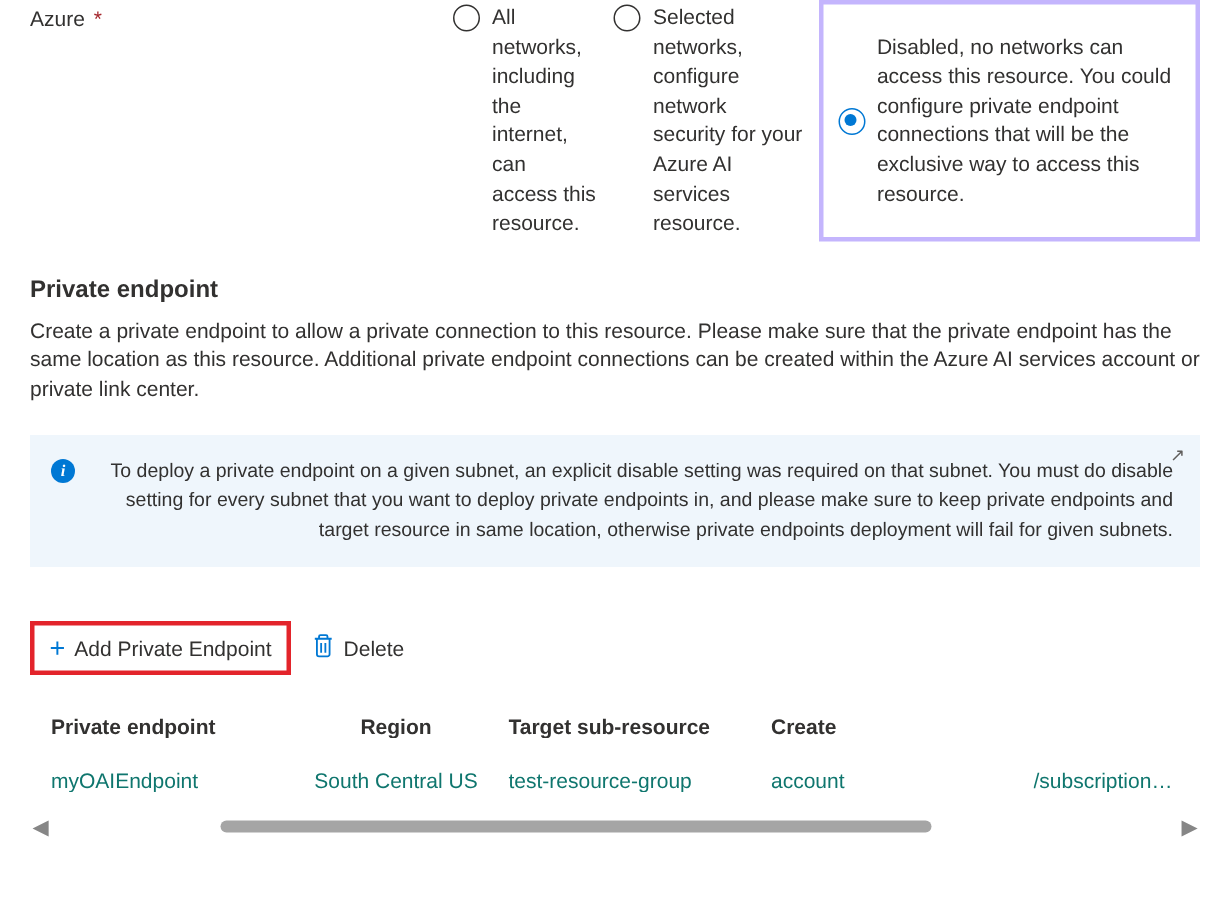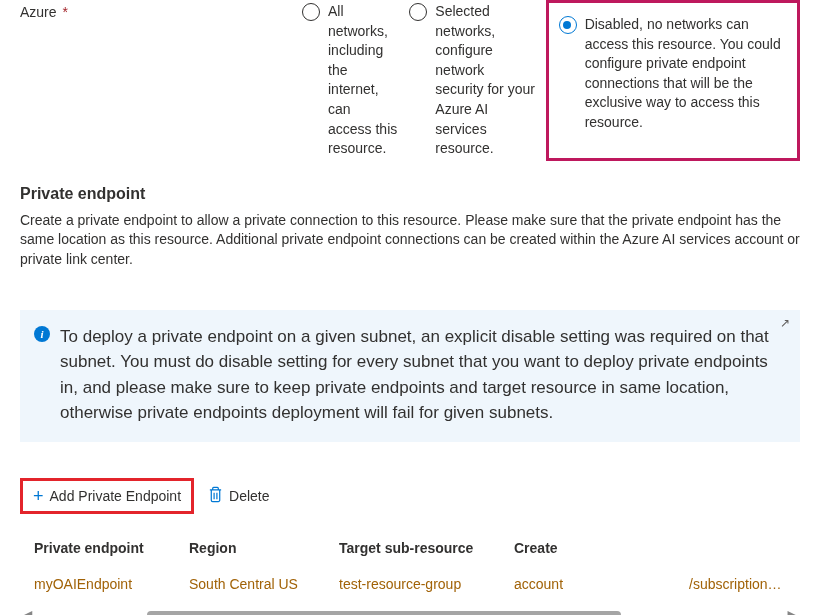--- a/index.html
+++ b/index.html
@@ -33,22 +33,23 @@
     gap: 8px;
     flex: 1;
   }
   .radio-item {
     display: flex;
     align-items: flex-start;
     gap: 8px;
     padding: 2px;
   }
   .radio-item.highlighted {
-    border: 3px solid #be185d;
+    border: 3px solid #c4b5fd;
     padding: 12px 10px;
+    align-items: center;
   }
   .radio {
     width: 18px;
     height: 18px;
     border-radius: 50%;
     border: 1px solid #323130;
     flex-shrink: 0;
     margin-top: 1px;
     position: relative;
     background: #fff;
@@ -71,21 +72,21 @@
   h2.section-title {
     font-size: 16px;
     font-weight: 600;
     margin: 24px 0 8px 0;
     color: #323130;
   }
   .section-desc {
     font-size: 14px;
     line-height: 1.4;
     color: #323130;
-    margin-bottom: 40px;
+    margin-bottom: 20px;
   }
   .info-box {
     background: #eff6fc;
     padding: 14px 18px 16px 14px;
     display: flex;
     align-items: flex-start;
     gap: 10px;
     position: relative;
     margin-bottom: 36px;
   }
@@ -99,23 +100,24 @@
     align-items: center;
     justify-content: center;
     font-size: 11px;
     font-weight: bold;
     flex-shrink: 0;
     font-style: italic;
     font-family: Georgia, serif;
     margin-top: 2px;
   }
   .info-text {
-    font-size: 17px;
+    font-size: 13px;
     color: #323130;
     line-height: 1.5;
+    text-align: right;
   }
   .info-ext {
     position: absolute;
     top: 6px;
     right: 10px;
     font-size: 12px;
     color: #605e5c;
   }
   .toolbar {
     display: flex;
@@ -157,26 +159,26 @@
     display: flex;
     width: 100%;
     padding: 10px 14px;
   }
   .table-header {
     font-weight: 600;
     color: #323130;
     border-bottom: none;
   }
   .table-body-row {
-    color: #a16207;
+    color: #0f766e;
   }
   .col { overflow: hidden; text-overflow: ellipsis; white-space: nowrap; }
   .col-pe { width: 155px; }
   .col-rg { width: 175px; }
-  .col-region { width: 150px; }
+  .col-region { width: 150px; text-align: center; }
   .col-target { width: 175px; }
   .col-subnet { flex: 1; }
   .scrollbar {
     display: flex;
     align-items: center;
     width: 100%;
     height: 18px;
     margin-top: 4px;
   }
   .scroll-arrow {

